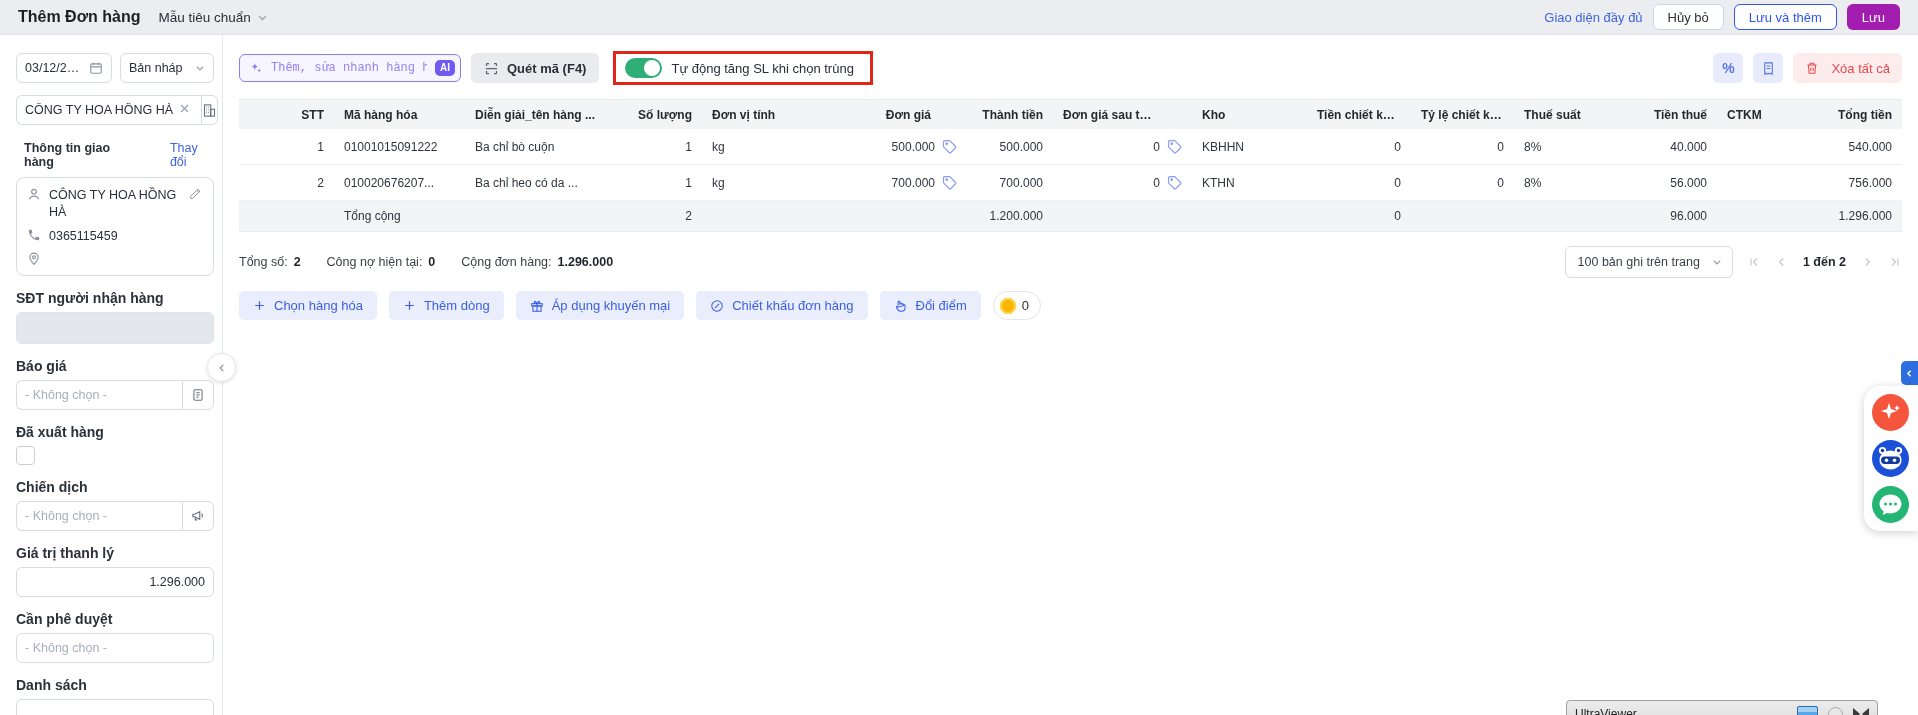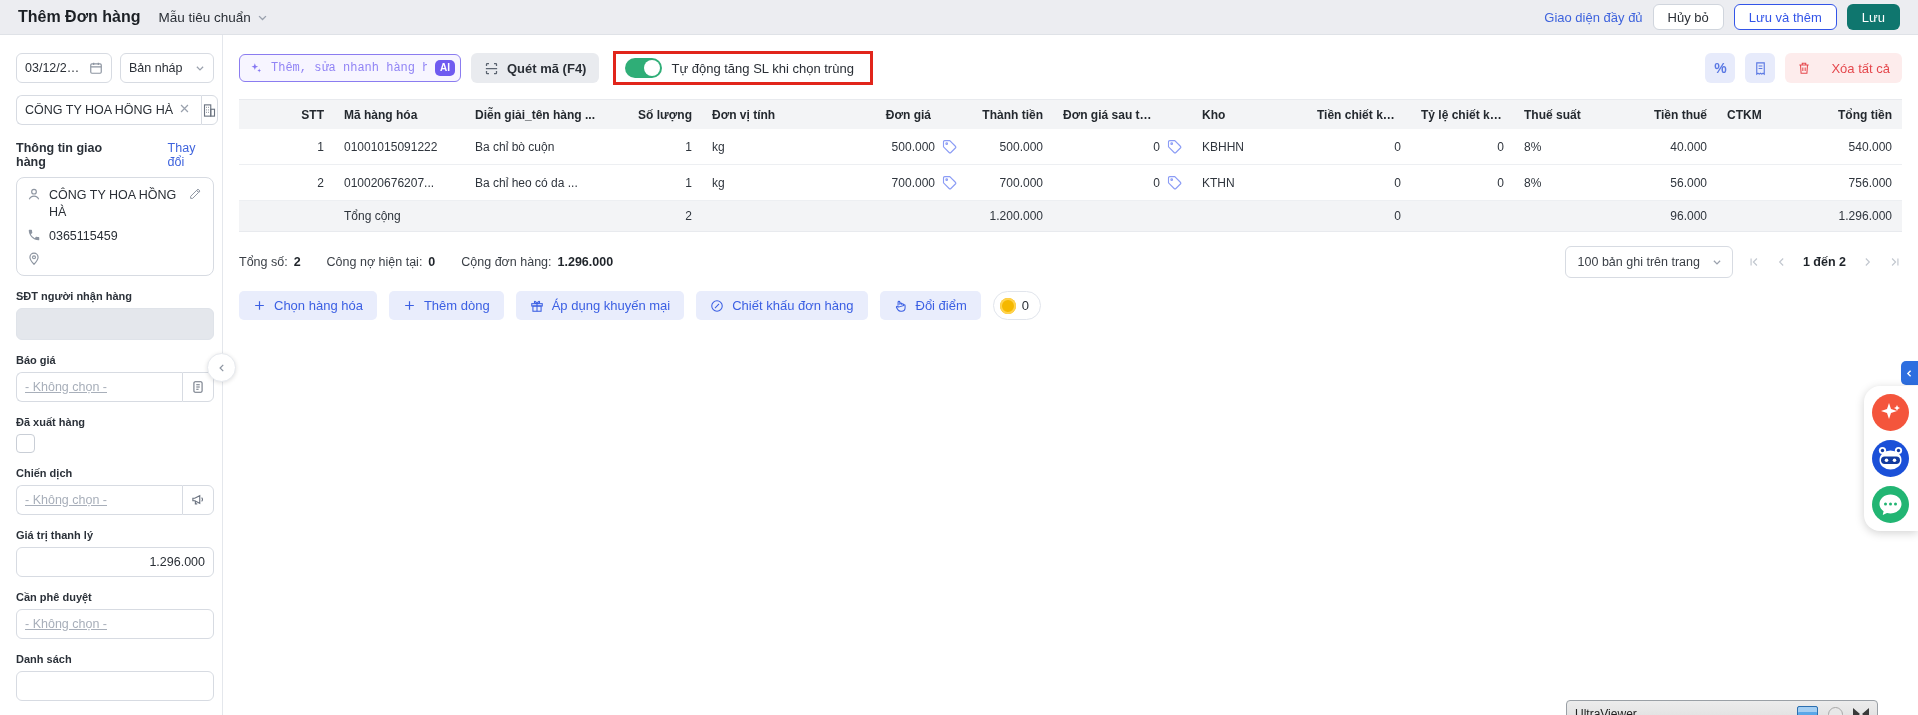--- a/index.html
+++ b/index.html
@@ -10,38 +10,38 @@
   .topbar{height:34px;background:#ecedf1;border-bottom:1px solid #dfe2e7;display:flex;align-items:center;padding:0 18px;}
   .page-title{font-size:16px;font-weight:700;color:#1b1f24;}
   .template-sel{display:flex;align-items:center;gap:6px;margin-left:18px;cursor:pointer;justify-content:flex-end;}
   .template-sel .lbl{font-size:13.5px;color:#2a2f36;}
   .chev{color:#9aa1ad;}
   .topbar-right{margin-left:auto;display:flex;align-items:center;gap:10px;}
   .link-blue{color:#3e63dd;font-size:13px;cursor:pointer;}
   .btn{height:26px;border-radius:6px;font-size:13px;display:flex;align-items:center;padding:0 14px;cursor:pointer;border:1px solid transparent;box-sizing:border-box;}
   .btn-plain{background:#fff;border-color:#d0d5dd;color:#2a2f36;}
   .btn-outline{background:#fff;border-color:#3355e8;color:#3355e8;}
-  .btn-primary{background:#0f766e;color:#fff;}
+  .btn-primary{background:#a21caf;color:#fff;}
 
   
   .content{display:flex;height:681px;}
   .sidebar{width:198px;padding:18px 8px 0 16px;border-right:1px solid #e4e7ec;position:relative;flex:none;font-size:12.5px;}
   .main{flex:1;padding:16px 16px 0 16px;min-width:0;}
 
   
   .sb-row{display:flex;gap:8px;}
   .field{border:1px solid #d7dbe2;border-radius:6px;height:30px;display:flex;align-items:center;padding:0 8px;box-sizing:border-box;background:#fff;gap:6px;color:#2a2f36;}
-  .field .ph{color:#a8afba;text-decoration:underline;}
+  .field .ph{color:#a8afba;}
   .field .grow{flex:1;min-width:0;white-space:nowrap;overflow:hidden;text-overflow:ellipsis;}
   .icon14{width:14px;height:14px;flex:none;color:#8d95a1;}
-  .sb-label{font-weight:700;color:#2b3139;margin:14px 0 6px 0;font-size:11px;}
+  .sb-label{font-weight:700;color:#2b3139;margin:14px 0 6px 0;font-size:14px;}
   .group{display:flex;}
   .group .field{flex:1;border-radius:6px 0 0 6px;border-right:none;}
   .group .ibtn{width:32px;height:30px;border:1px solid #d7dbe2;border-radius:0 6px 6px 0;display:flex;align-items:center;justify-content:center;color:#6b7380;background:#fff;box-sizing:border-box;cursor:pointer;}
-  .deliv-head{display:flex;align-items:center;justify-content:flex-end;margin:16px 0 8px 0;gap:36px;}
+  .deliv-head{display:flex;align-items:center;justify-content:flex-end;margin:16px 0 8px 8px;gap:36px;}
   .deliv-title{font-weight:700;color:#2b3139;}
   .card{border:1px solid #d7dbe2;border-radius:8px;padding:9px 10px;display:flex;flex-direction:column;gap:7px;}
   .card .row{display:flex;gap:8px;align-items:flex-start;color:#2a2f36;line-height:1.35;}
   .card .row .txt{flex:1;min-width:0;}
   .input-disabled{background:#e4e7ec;border:1px solid #dfe3e9;border-radius:6px;height:30px;}
   .checkbox{width:17px;height:17px;border:1px solid #c9ced6;border-radius:4px;background:#fff;margin-top:3px;cursor:pointer;}
   .num-field{justify-content:flex-end;color:#2a2f36;}
   .collapse-handle{position:absolute;right:-14px;top:318px;width:27px;height:27px;border-radius:50%;background:#fff;border:1px solid #e6e9ee;box-shadow:0 1px 4px rgba(0,0,0,.12);display:flex;align-items:center;justify-content:center;color:#8d95a1;z-index:5;cursor:pointer;}
 
   
@@ -50,21 +50,21 @@
   .search-box input{border:0;background:transparent;outline:none;flex:1;min-width:0;font-size:12px;color:#4d7c0f;font-family:Liberation Mono, monospace;}
   .search-box input::placeholder{color:#9184f5;}
   .ai-badge{background:#6f5bf0;color:#fff;font-size:10px;font-weight:700;border-radius:5px;padding:3px 5px;line-height:1;}
   .scan-btn{height:30px;background:#e9ebef;border-radius:6px;display:flex;align-items:center;gap:8px;padding:0 13px;font-size:13px;font-weight:600;color:#2a2f36;cursor:pointer;}
   .toggle-box{border:3px solid #e1251b;display:flex;align-items:center;gap:9px;padding:4px 16px 4px 9px;margin-left:4px;}
   .toggle{width:37px;height:20px;border-radius:10px;background:#2fae77;position:relative;flex:none;cursor:pointer;}
   .toggle::after{content:"";position:absolute;right:2px;top:2px;width:16px;height:16px;border-radius:50%;background:#fff;}
   .toggle-label{font-size:13px;color:#2a2f36;white-space:nowrap;}
   .spacer{flex:1;}
   .tool-ibtn{width:30px;height:30px;border-radius:6px;background:#e7ebfb;color:#5b79e3;display:flex;align-items:center;justify-content:center;cursor:pointer;font-weight:700;}
-  .clear-all{height:30px;background:#fdecec;color:#e5484d;border-radius:6px;display:flex;align-items:center;gap:20px;padding:0 12px;font-size:13px;cursor:pointer;}
+  .clear-all{height:30px;background:#fdecec;color:#e5484d;border-radius:6px;display:flex;align-items:center;gap:12px;padding:0 12px;font-size:13px;cursor:pointer;}
 
   
   table.grid{width:100%;border-collapse:collapse;table-layout:fixed;font-size:12px;color:#2f353d;}
   .grid thead th{background:#f3f4f6;font-weight:700;color:#24292f;height:29px;padding:0 10px;white-space:nowrap;overflow:hidden;text-overflow:ellipsis;border-top:1px solid #e8eaee;}
   .grid tbody td{height:35px;border-bottom:1px solid #edeff2;padding:0 10px;white-space:nowrap;overflow:hidden;}
   .grid .t-r{text-align:right;}
   .grid .t-l{text-align:left;}
   .grid .pr-icon{padding-right:36px;}
   .grid tr.total td{background:#f3f4f6;border-bottom:1px solid #e8eaee;height:30px;}
   .cellflex{display:flex;align-items:center;justify-content:flex-end;gap:7px;}

